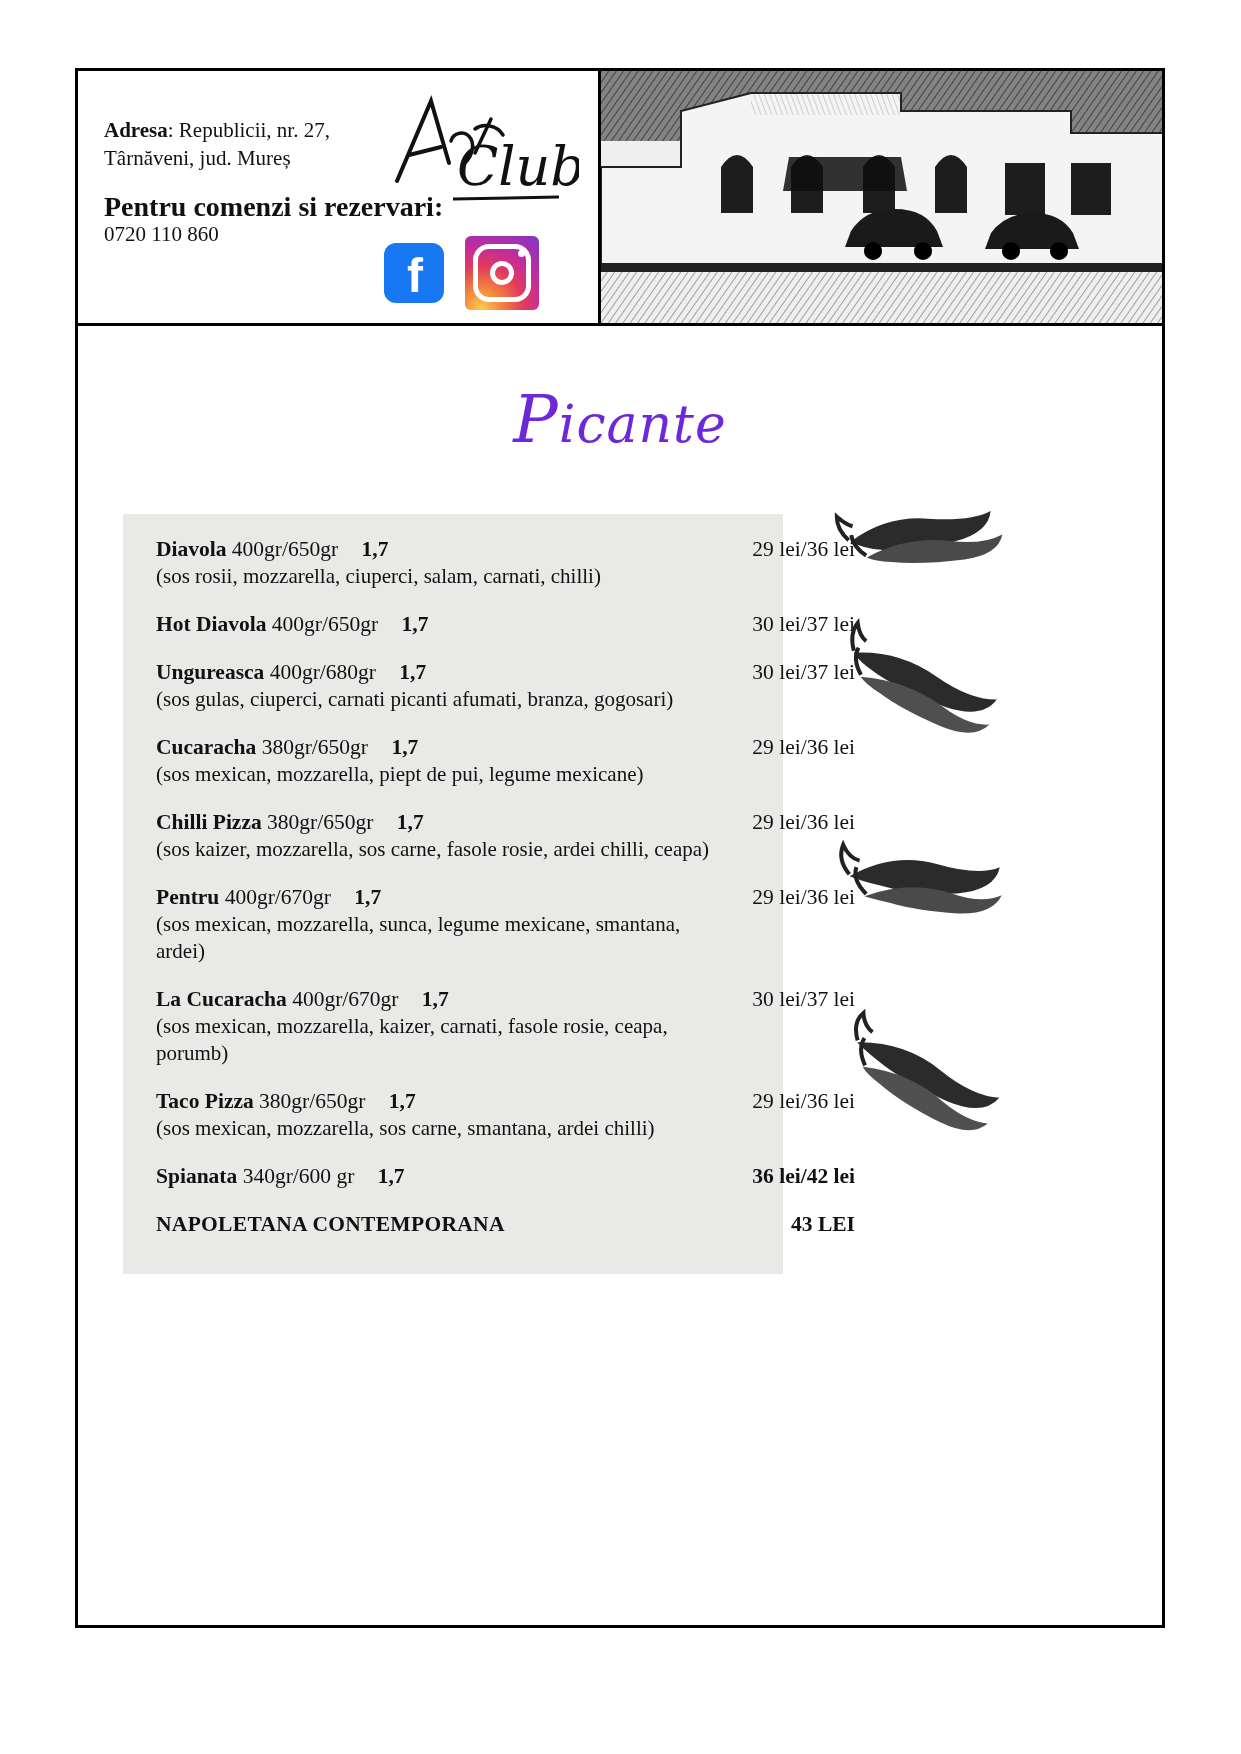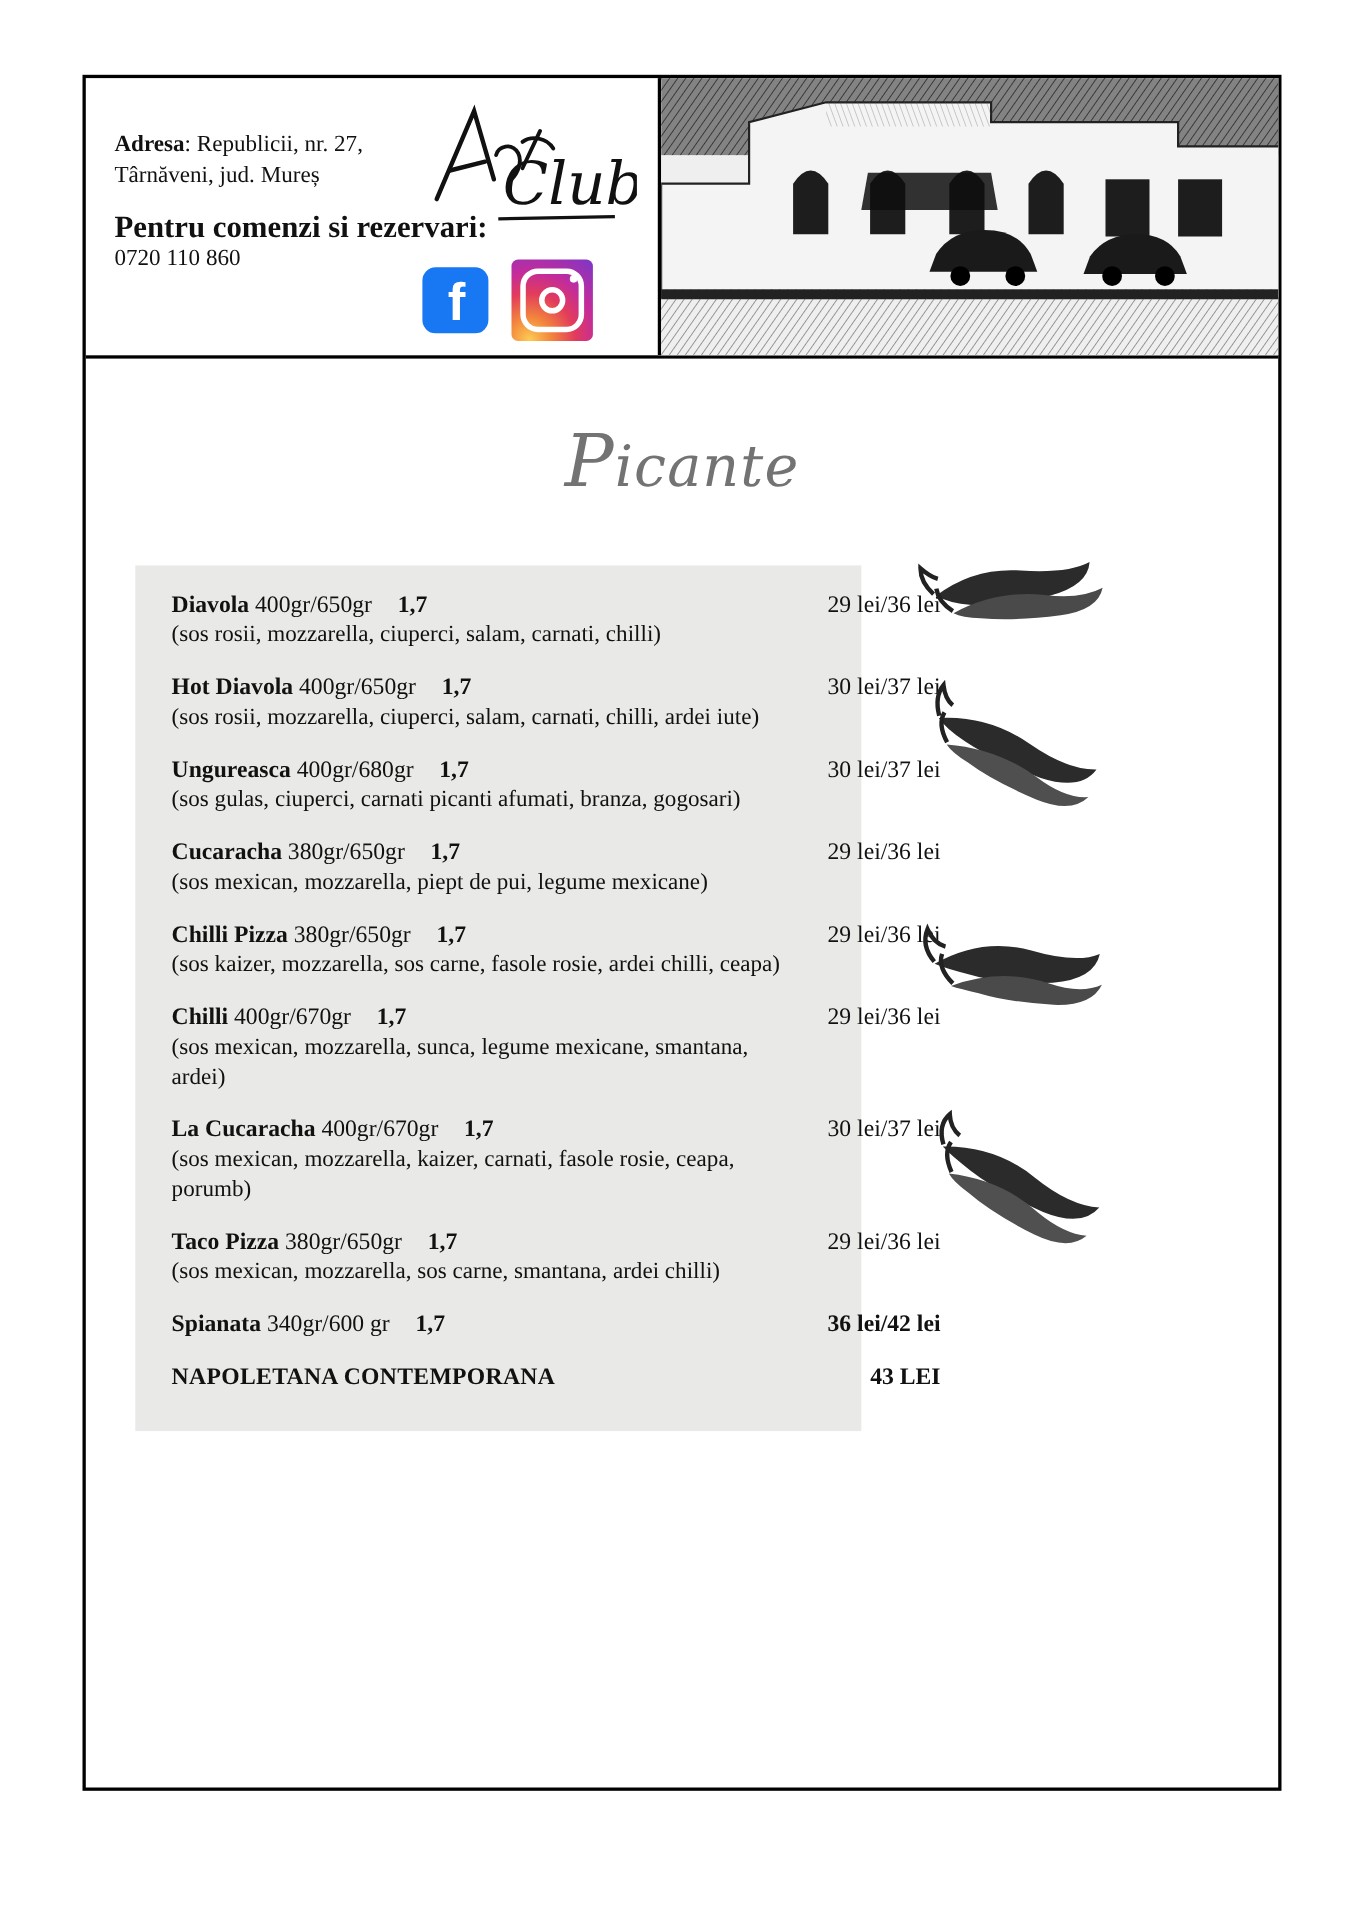--- a/index.html
+++ b/index.html
@@ -160,21 +160,21 @@
   }
 
   
   .menu-title {
     text-align: center;
     font-family: "DejaVu Serif", serif;
     font-style: italic;
     font-size: 52px;
     letter-spacing: 1px;
     margin-top: 55px;
-    color: #737373;
+    color: #6d28d9;
   }
   .menu-title .first {
     font-size: 66px;
   }
 
   
   .list {
     position: absolute;
     left: 45px;
     top: 443px;
@@ -350,21 +350,20 @@
       <div class="item-desc">(sos rosii, mozzarella, ciuperci, salam, carnati, chilli)</div>
       <div class="item-price">29 lei/36 lei</div>
     </div>
 
     <div class="item">
       <div class="item-head">
         <span class="item-name">Hot Diavola</span>
         <span class="item-weight">400gr/650gr</span>
         <span class="item-alerg">1,7</span>
       </div>
-      <div class="item-desc">(sos rosii, mozzarella, ciuperci, salam, carnati, chilli, ardei iute)</div>
       <div class="item-price">30 lei/37 lei</div>
     </div>
 
     <div class="item">
       <div class="item-head">
         <span class="item-name">Ungureasca</span>
         <span class="item-weight">400gr/680gr</span>
         <span class="item-alerg">1,7</span>
       </div>
       <div class="item-desc">(sos gulas, ciuperci, carnati picanti afumati, branza, gogosari)</div>
@@ -386,21 +385,21 @@
         <span class="item-name">Chilli Pizza</span>
         <span class="item-weight">380gr/650gr</span>
         <span class="item-alerg">1,7</span>
       </div>
       <div class="item-desc">(sos kaizer, mozzarella, sos carne, fasole rosie, ardei chilli, ceapa)</div>
       <div class="item-price">29 lei/36 lei</div>
     </div>
 
     <div class="item">
       <div class="item-head">
-        <span class="item-name">Chilli</span>
+        <span class="item-name">Pentru</span>
         <span class="item-weight">400gr/670gr</span>
         <span class="item-alerg">1,7</span>
       </div>
       <div class="item-desc">(sos mexican, mozzarella, sunca, legume mexicane, smantana, ardei)</div>
       <div class="item-price">29 lei/36 lei</div>
     </div>
 
     <div class="item">
       <div class="item-head">
         <span class="item-name">La Cucaracha</span>

